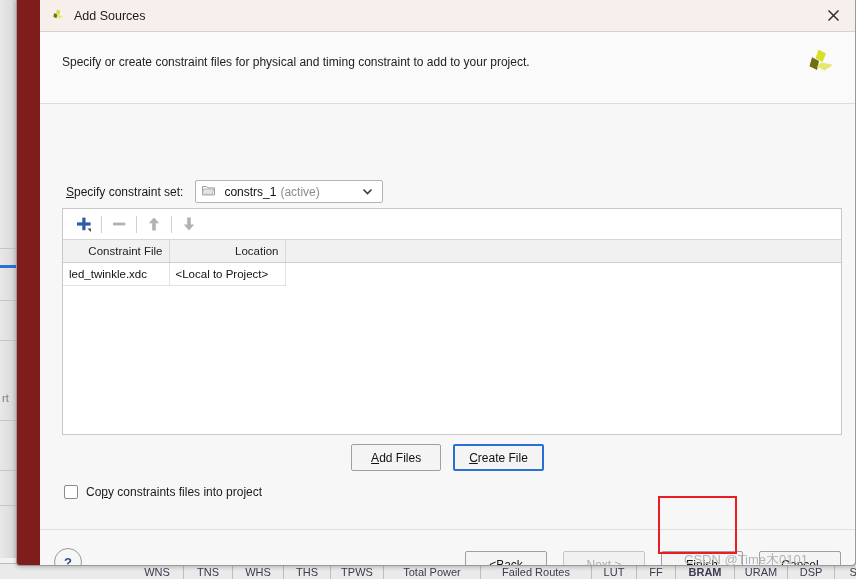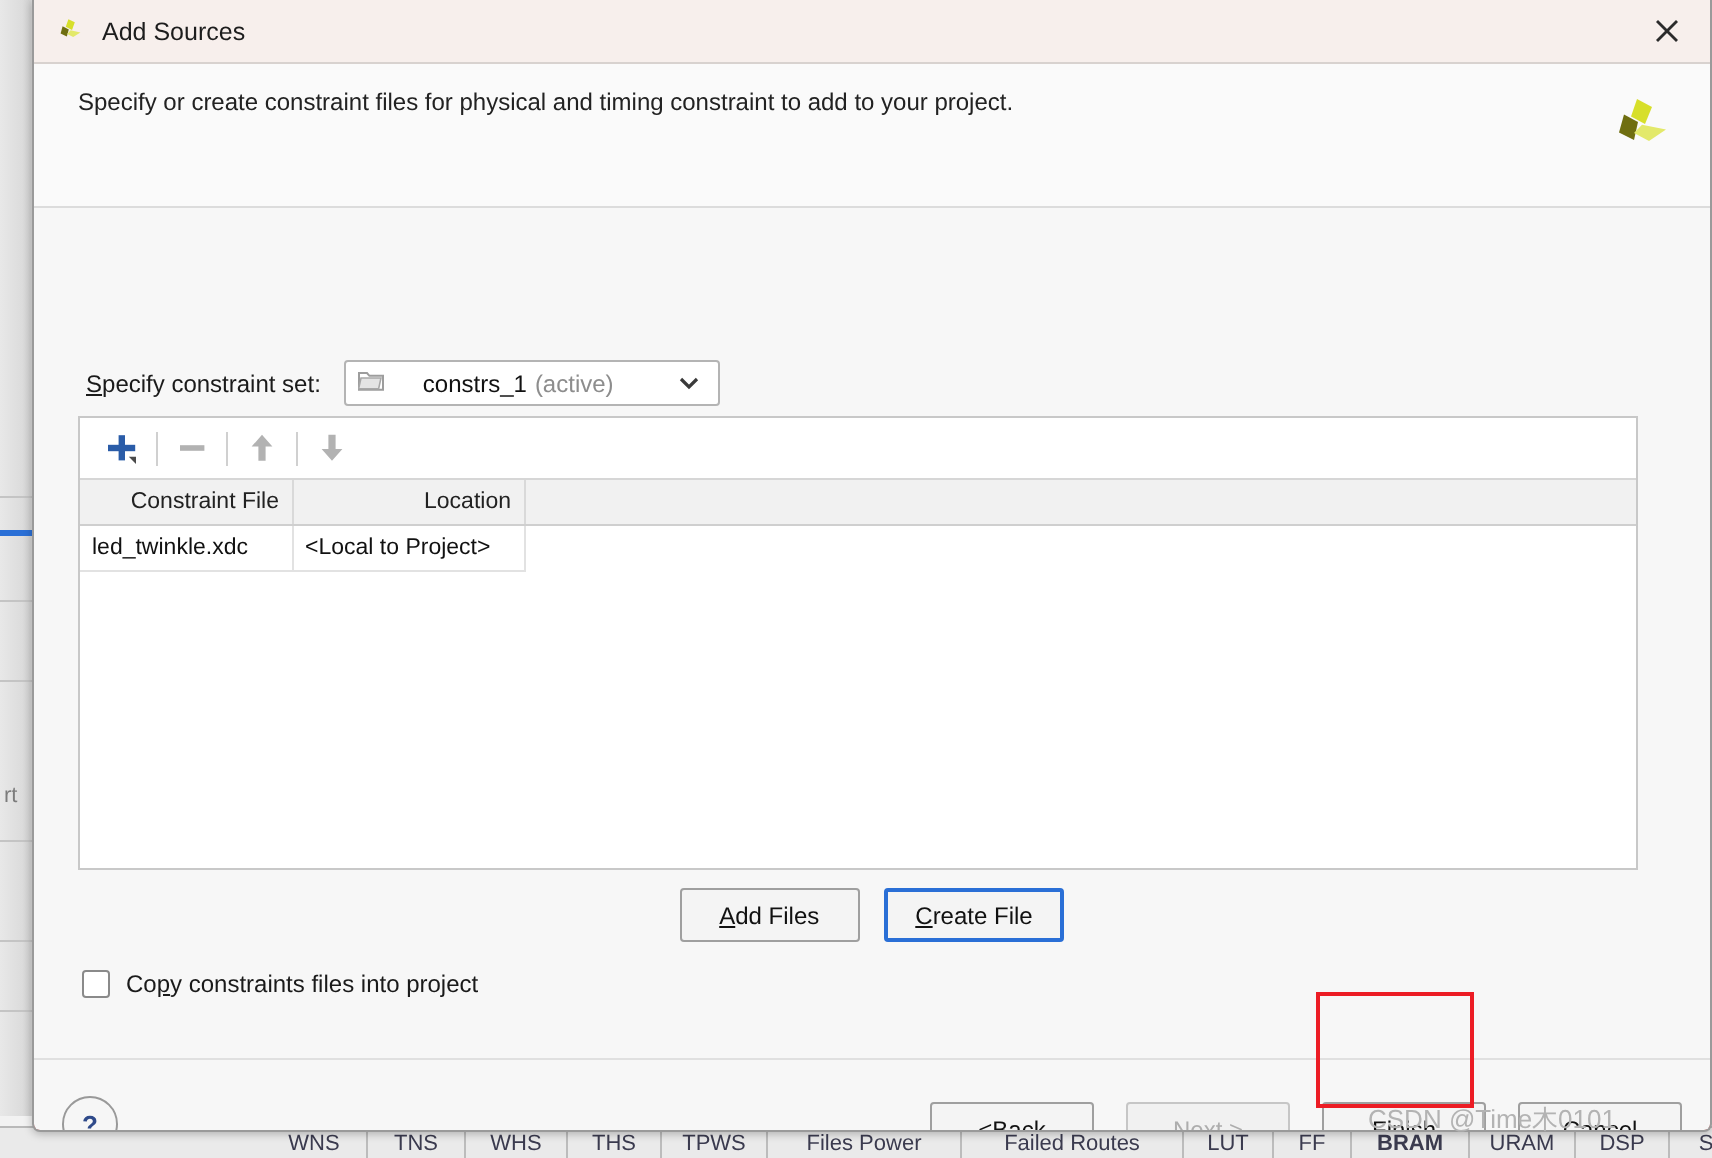--- a/index.html
+++ b/index.html
@@ -83,20 +83,21 @@
     top: 0;
     width: 840px;
     height: 566px;
     background: #7f1d1d;
     border: 1px solid #9a9a9a;
     border-top: none;
     border-radius: 0 0 4px 4px;
     box-shadow: 0 1px 4px rgba(0,0,0,0.25);
     box-sizing: border-box;
     overflow: hidden;
+    padding-left: 23px;
   }
 
   
   #titlebar {
     height: 32px;
     background: #f7efec;
     border-bottom: 1px solid #d8d2cf;
     display: flex;
     align-items: center;
     padding: 0 0 0 10px;
@@ -131,20 +132,21 @@
     padding: 12px 16px 0 22px;
     box-sizing: border-box;
   }
   #hdr-title {
     font-size: 14.5px;
     font-weight: bold;
     color: #111111;
     letter-spacing: 0.1px;
   }
   #hdr-sub {
+    margin-top: 11px;
     font-size: 12px;
     color: #222222;
   }
   #hdr-logo {
     position: absolute;
     right: 18px;
     top: 15px;
   }
 
   
@@ -174,21 +176,21 @@
     background: #ffffff;
     border: 1px solid #b4b4b4;
     border-radius: 2px;
     display: flex;
     align-items: center;
     padding: 0 6px;
     box-sizing: border-box;
     cursor: pointer;
     position: relative;
   }
-  #cset-combo .cs-name { font-size: 12px; color: #111; margin-left: 19px; }
+  #cset-combo .cs-name { font-size: 12px; color: #111; margin-left: 9px; }
   #cset-combo .cs-active { font-size: 12px; color: #8d8d8d; margin-left: 4px; }
   #cset-combo .cs-chevron { position: absolute; right: 8px; top: 4px; }
 
   
   #list-box {
     position: absolute;
     left: 22px;
     top: 104px;
     width: 780px;
     height: 227px;
@@ -372,21 +374,21 @@
   <div class="bg-stripe" style="top:505px;"></div>
   <div id="bg-blue-sel"></div>
   <div class="bg-frag" style="left:2px; top:392px; width:16px;">rt</div>
   <div id="bg-table-header">
       <div class="bgcol" style="width: 130px;"></div>
       <div class="bgcol" style="width: 52px;">WNS</div>
       <div class="bgcol" style="width: 48px;">TNS</div>
       <div class="bgcol" style="width: 50px;">WHS</div>
       <div class="bgcol" style="width: 46px;">THS</div>
       <div class="bgcol" style="width: 52px;">TPWS</div>
-      <div class="bgcol" style="width: 96px;">Files Power</div>
+      <div class="bgcol" style="width: 96px;">Total Power</div>
       <div class="bgcol" style="width: 110px;">Failed Routes</div>
       <div class="bgcol" style="width: 44px;">LUT</div>
       <div class="bgcol" style="width: 38px;">FF</div>
       <div class="bgcol" style="width: 58px; font-weight: bold;">BRAM</div>
       <div class="bgcol" style="width: 52px;">URAM</div>
       <div class="bgcol" style="width: 46px;">DSP</div>
       <div class="bgcol" style="width: 52px;">Start</div>
     </div>
 </div>
 

